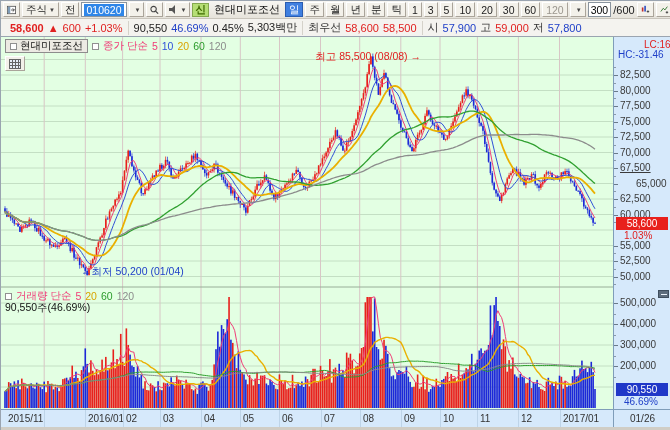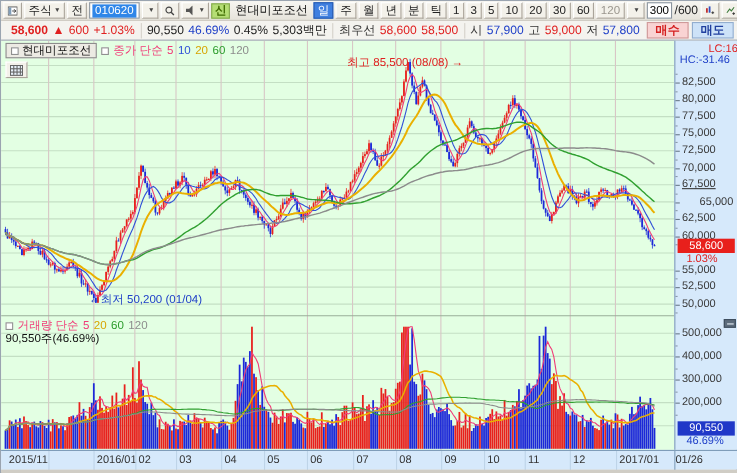--- a/index.html
+++ b/index.html
@@ -65,21 +65,21 @@
   .anno { position:absolute; font-size:10.5px; white-space:nowrap; }
   .legend2 { position:absolute; left:4px; display:flex; align-items:center; gap:4px; font-size:10.5px; }
   .volume-text { position:absolute; left:4px; font-size:10.5px; color:#111; }
 
   
   .x-axis { position:absolute; left:0; top:408px; width:670px; height:18px;
             background:#d6e9fb; border-top:1px solid #7f9db9; font-size:10px; color:#333; }
   .x-lbl { position:absolute; top:3px; height:12px; line-height:12px; }
   .x-sep { position:absolute; top:0; width:1px; height:18px; background:#bed4e8; }
   .x-corner { position:absolute; left:612px; top:0; width:58px; height:18px; border-left:1px solid #7f9db9;
-              text-align:left; line-height:17px; }
+              text-align:center; line-height:17px; }
   .bottom-strip { position:absolute; left:0; top:426px; width:670px; height:4px; background:#d0cdc5; }
 </style>
 </head>
 <body>
 
 <div class="app">
 
   <div class="tb1">
     <span class="btn icon-btn">
       <svg width="11" height="10" viewBox="0 0 11 10">
@@ -168,23 +168,20 @@
       <span class="red">58,600</span>
       <span class="red">58,500</span>
     </span>
     <span class="sec" style="border-right:none;">
       <span class="lbl">시</span>
       <span class="blue">57,900</span>
       <span class="lbl">고</span>
       <span class="red">59,000</span>
       <span class="lbl">저</span>
       <span class="blue">57,800</span>
-    </span>
-    <span style="margin-left:auto;">
-      <span class="trade-btn buy">매수</span><span class="trade-btn sell">매도</span>
     </span>
   </div>
 
   <div class="chart-wrap">
     <svg id="chartsvg" class="chart-svg" width="612" height="372">
         <rect x="0" y="0" width="612" height="372" fill="#e3ffe3"></rect>
         <line x1="0" y1="22.5" x2="612" y2="22.5" stroke="#c4dfc4"></line>
         <line x1="0" y1="38.0" x2="612" y2="38.0" stroke="#c4dfc4"></line>
         <line x1="0" y1="53.5" x2="612" y2="53.5" stroke="#c4dfc4"></line>
         <line x1="0" y1="69.0" x2="612" y2="69.0" stroke="#c4dfc4"></line>

